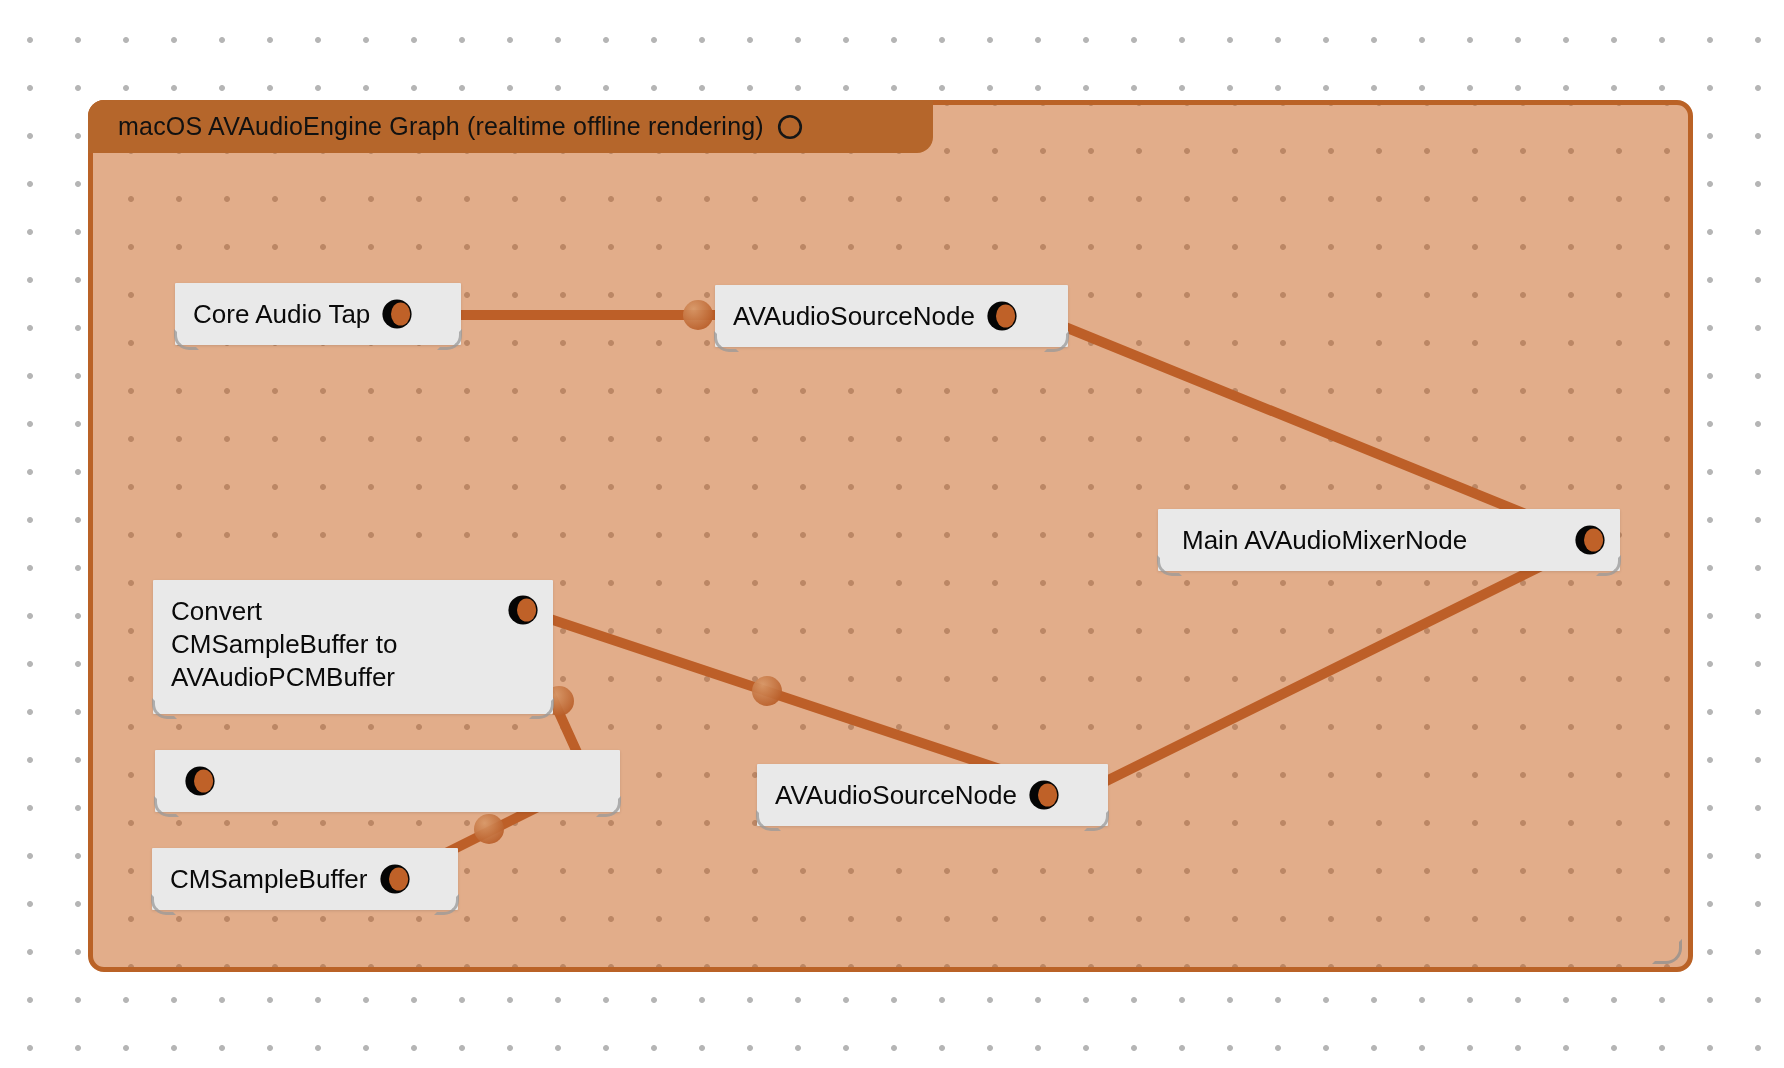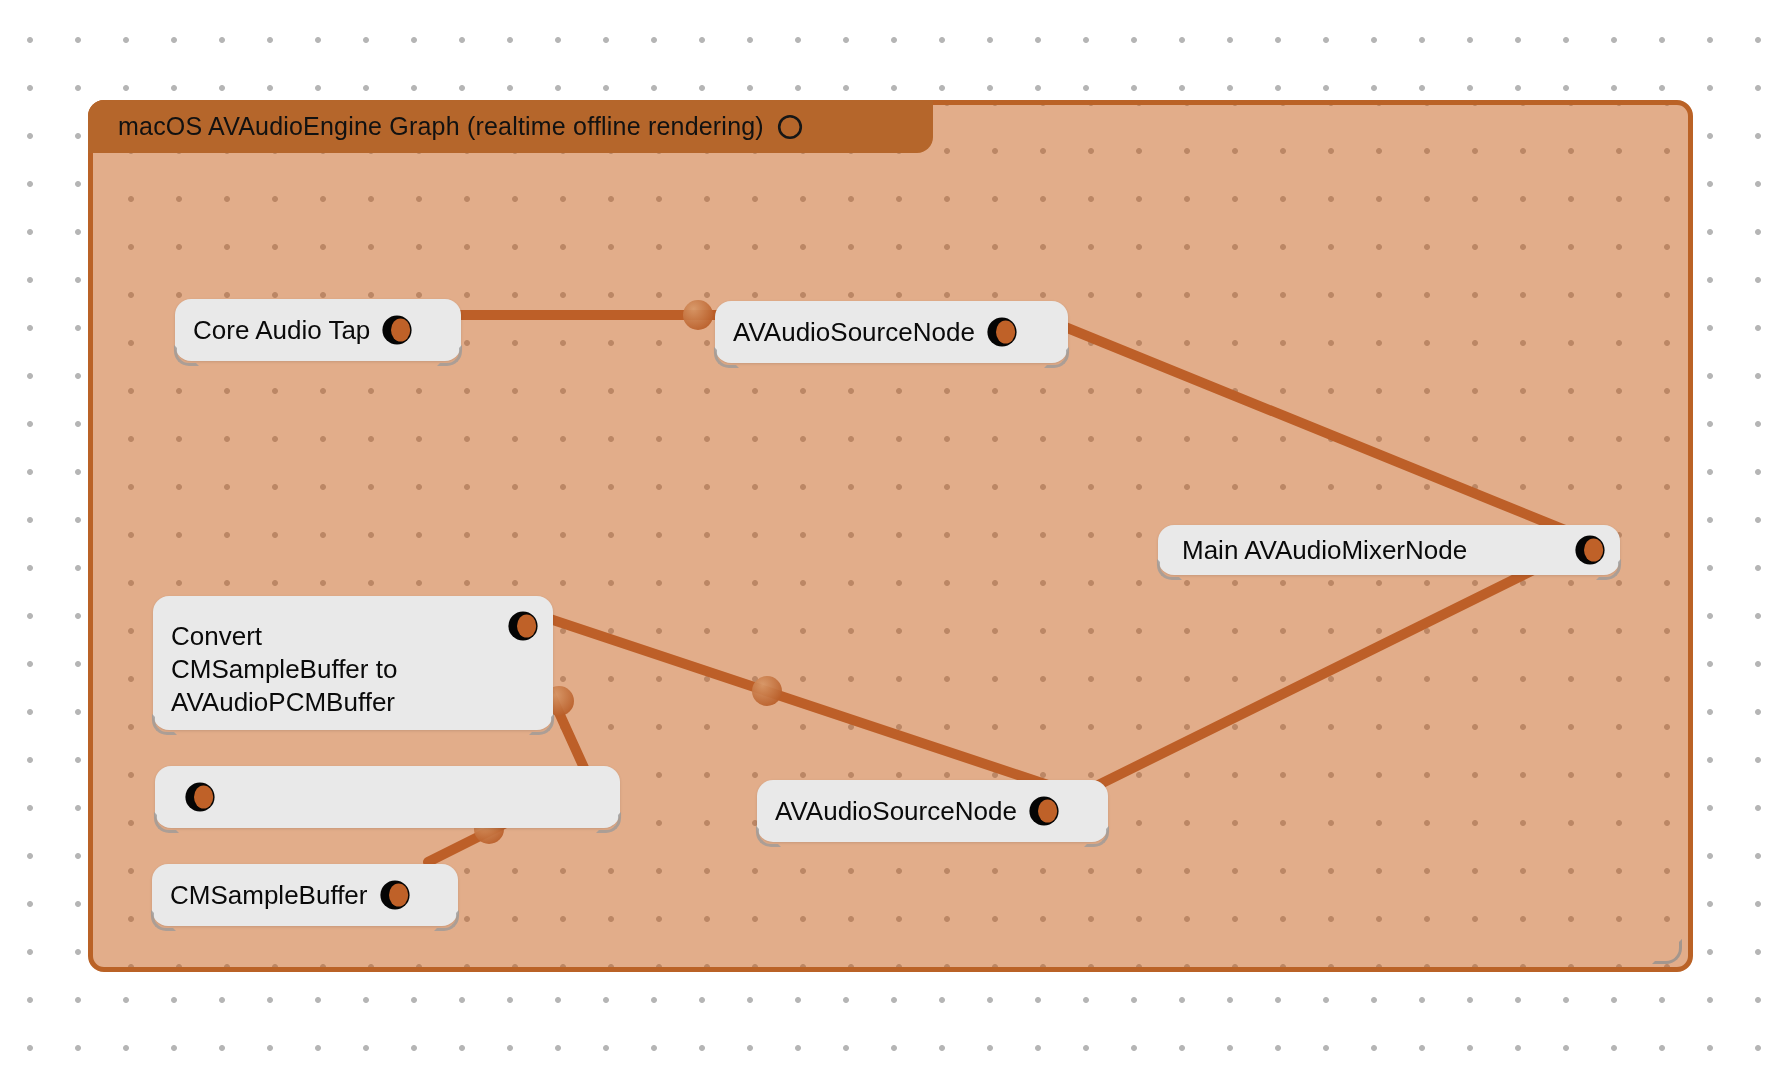--- a/index.html
+++ b/index.html
@@ -49,46 +49,45 @@
     border-bottom-color:#8f8f8f;
     border-bottom-right-radius:16px;
     opacity:.75;
   }
   #wires{position:absolute;left:0;top:0;z-index:2;}
   #node-layer{position:absolute;left:0;top:0;z-index:3;width:0;height:0;}
   .node{
     position:absolute;
     box-sizing:border-box;
     background:#e9e9e9;
-    border-radius:16px;
+    border-radius:1px;
     box-shadow:0 1px 3px rgba(0,0,0,.12);
     display:flex;align-items:center;
     padding:0 14px 0 18px;
     color:#0a0a0a;
     font-size:26px;
-    margin-top:16px;
   }
   .node::before{
     content:"";position:absolute;left:-1px;bottom:-5px;
     width:19px;height:15px;
     border:3px solid transparent;
     border-left-color:#9a9a9a;border-bottom-color:#9a9a9a;
     border-bottom-left-radius:15px;opacity:.75;
   }
   .node::after{
     content:"";position:absolute;right:-1px;bottom:-5px;
     width:19px;height:15px;
     border:3px solid transparent;
     border-right-color:#9a9a9a;border-bottom-color:#9a9a9a;
     border-bottom-right-radius:15px;opacity:.75;
   }
   .node-label{white-space:pre-line;line-height:1.26;}
   .pos-inline .node-icon{margin-left:11px;flex:0 0 auto;}
   .pos-right{justify-content:space-between;padding-left:24px;}
-  .pos-top-right{align-items:flex-start;padding-top:24px;}
+  .pos-top-right{align-items:flex-start;padding-top:15px;}
   .pos-top-right .node-icon{position:absolute;top:14px;right:14px;}
   .node-icon{display:block;}
 </style>
 </head>
 <body>
 
 <div class="stage">
 
   <div class="group-container" id="group-container" style="left: 88px; top: 100px; width: 1605px; height: 872px;">
     <div class="group-titlebar" id="group-titlebar" style="width: 845px; height: 53px;">
@@ -127,21 +126,21 @@
           <ellipse cx="19.6" cy="16" rx="9.6" ry="11.6" fill="#bf6128"></ellipse>
         </svg>
       </div>
       <div class="node pos-inline" style="left: 715px; top: 285px; width: 353px; height: 62px;">
         <span class="node-label">AVAudioSourceNode</span>
         <svg class="node-icon" width="32" height="32" viewBox="0 0 32 32">
           <circle cx="16" cy="16" r="14.6" fill="#050505"></circle>
           <ellipse cx="19.6" cy="16" rx="9.6" ry="11.6" fill="#bf6128"></ellipse>
         </svg>
       </div>
-      <div class="node pos-right" style="left: 1158px; top: 509px; width: 462px; height: 50px;">
+      <div class="node pos-right" style="left: 1158px; top: 509px; width: 462px; height: 62px;">
         <span class="node-label">Main AVAudioMixerNode</span>
         <svg class="node-icon" width="32" height="32" viewBox="0 0 32 32">
           <circle cx="16" cy="16" r="14.6" fill="#050505"></circle>
           <ellipse cx="19.6" cy="16" rx="9.6" ry="11.6" fill="#bf6128"></ellipse>
         </svg>
       </div>
       <div class="node pos-top-right" style="left: 153px; top: 580px; width: 400px; height: 134px;">
         <span class="node-label">Convert
 CMSampleBuffer to
 AVAudioPCMBuffer</span>

